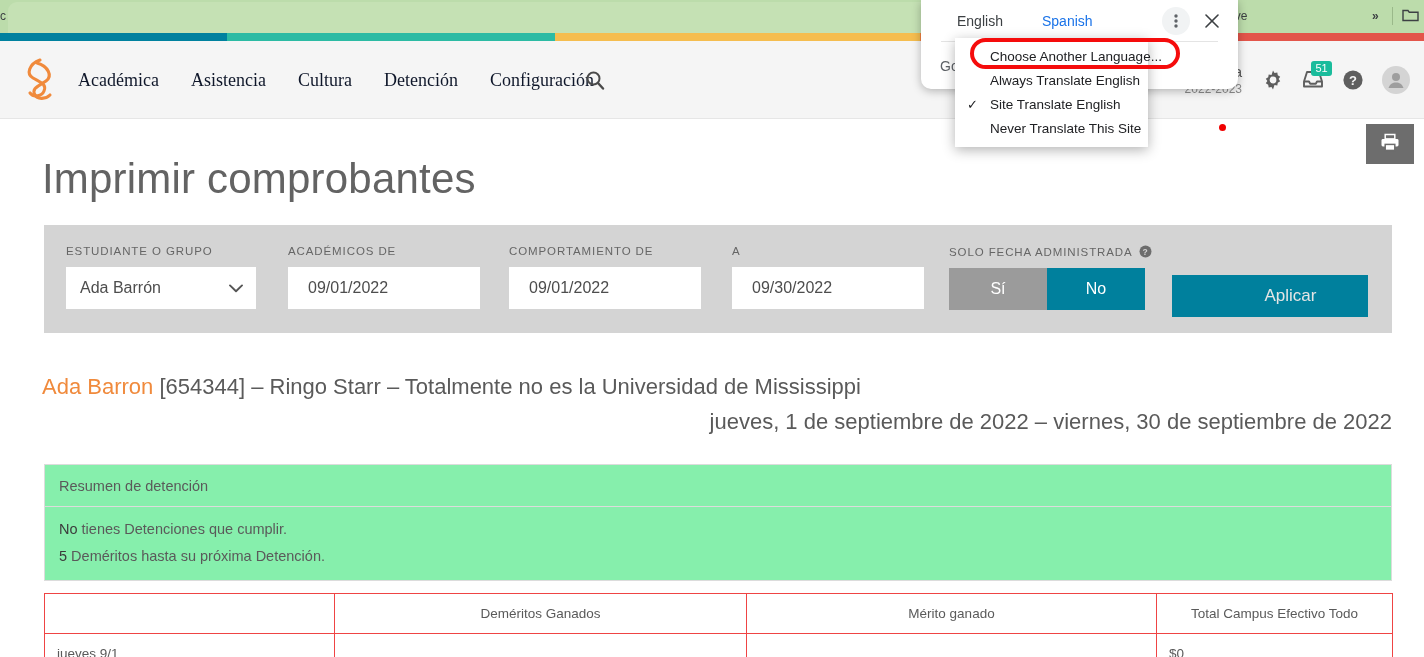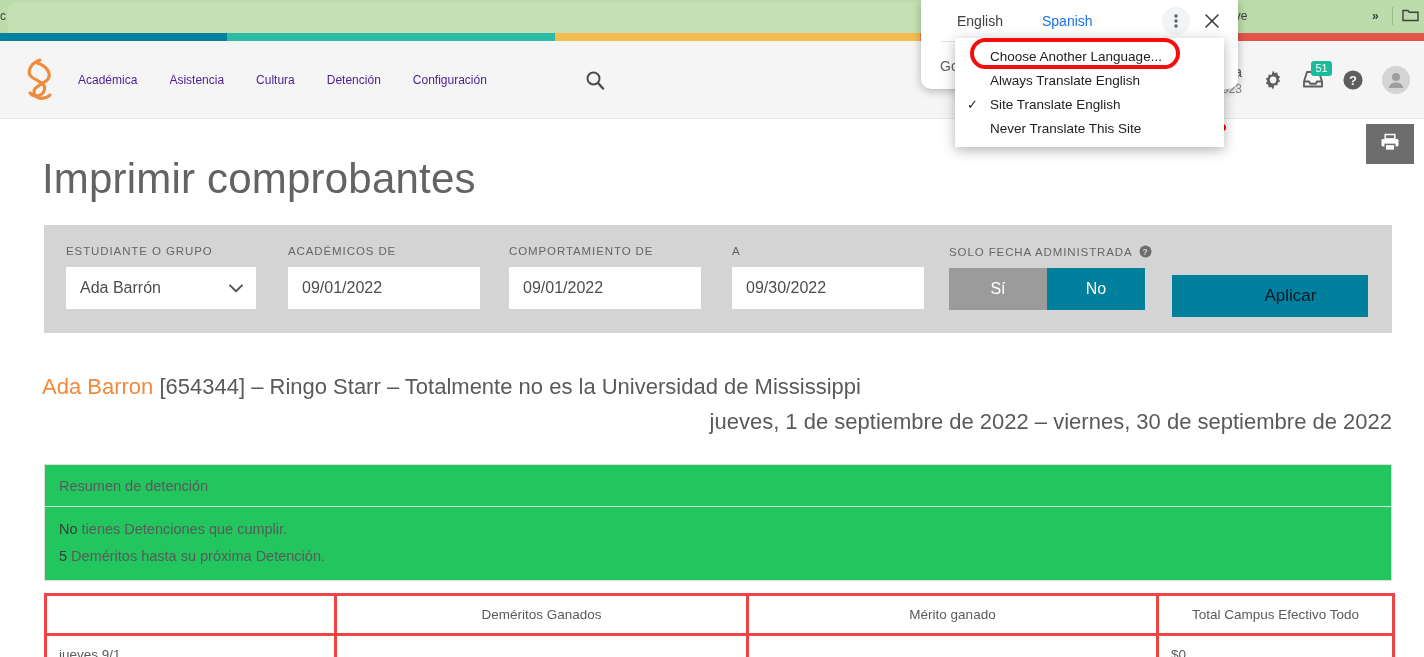--- a/index.html
+++ b/index.html
@@ -95,25 +95,26 @@
   }
   .nav-links {
     position: absolute;
     left: 78px; top: 0;
     height: 78px;
     display: flex;
     align-items: center;
     gap: 32px;
   }
   .nav-link {
-    font-size: 12px;
-    color: #4c1d95;
+    font-size: 18px;
+    color: #0f172a;
     white-space: nowrap;
     cursor: pointer;
     font-weight: 400;
+    font-family: Liberation Serif, serif;
   }
   .nav-search {
     position: absolute;
     left: 585px; top: 29px;
     width: 20px; height: 20px;
     cursor: pointer;
   }
   .nav-right {
     position: absolute;
     right: 14px; top: 0;
@@ -218,21 +219,21 @@
     font-size: 16px;
     color: #4d4d4d;
     cursor: pointer;
   }
   .date-box {
     margin-top: 10px;
     width: 192px; height: 42px;
     background: #ffffff;
     display: flex;
     align-items: center;
-    padding-left: 14px;
+    padding-left: 20px;
     font-size: 16px;
     color: #4d4d4d;
     cursor: text;
   }
   .toggle-group {
     margin-top: 10px;
     display: flex;
     width: 196px; height: 42px;
   }
   .toggle-btn {
@@ -244,21 +245,21 @@
     color: #ffffff;
     cursor: pointer;
   }
   .toggle-off { background: #9b9b9b; }
   .toggle-on { background: #00809d; }
   .apply-btn {
     position: absolute;
     left: 1128px; top: 50px;
     width: 196px; height: 42px;
     background: #00809d;
-    color: #0f172a;
+    color: #e5e5e5;
     font-size: 17px;
     display: flex;
     align-items: center;
     justify-content: center;
     cursor: pointer;
     border: none;
     padding-left: 41px;
   }
 
   
@@ -278,21 +279,21 @@
     color: #5a5a5a;
     white-space: nowrap;
   }
 
   
   .panel {
     position: absolute;
     left: 44px; top: 345px;
     width: 1348px;
     border: 1px solid #dcdcdc;
-    background: #22c55e;
+    background: #86efac;
   }
   .panel-head {
     height: 42px;
     border-bottom: 1px solid #dcdcdc;
     display: flex;
     align-items: center;
     padding-left: 14px;
     font-size: 14.5px;
     color: #5a5a5a;
   }
@@ -307,21 +308,21 @@
 
   
   .data-table {
     position: absolute;
     left: 44px; top: 474px;
     width: 1348px;
     border-collapse: collapse;
     table-layout: fixed;
   }
   .data-table th, .data-table td {
-    border: 3px solid #ef4444;
+    border: 1px solid #ef4444;
     font-weight: 400;
     font-size: 13.5px;
     color: #5a5a5a;
   }
   .data-table th { height: 40px; text-align: center; }
   .data-table td { height: 40px; padding-left: 12px; }
   .col-0 { width: 290px; }
   .col-1 { width: 412px; }
   .col-2 { width: 410px; }
   .col-3 { width: 236px; }
@@ -383,21 +384,21 @@
     left: 19px; top: 58px;
     font-size: 14px;
     color: #5f6368;
     white-space: nowrap;
   }
 
   
   .gt-menu {
     position: absolute;
     left: 955px; top: 38px;
-    width: 269px;
+    width: 193px;
     background: #ffffff;
     box-shadow: 0 3px 12px rgba(0,0,0,0.3);
     padding: 6px 0 7px 0;
     z-index: 60;
   }
   .gt-menu-item {
     height: 24px;
     display: flex;
     align-items: center;
     font-size: 13.5px;

